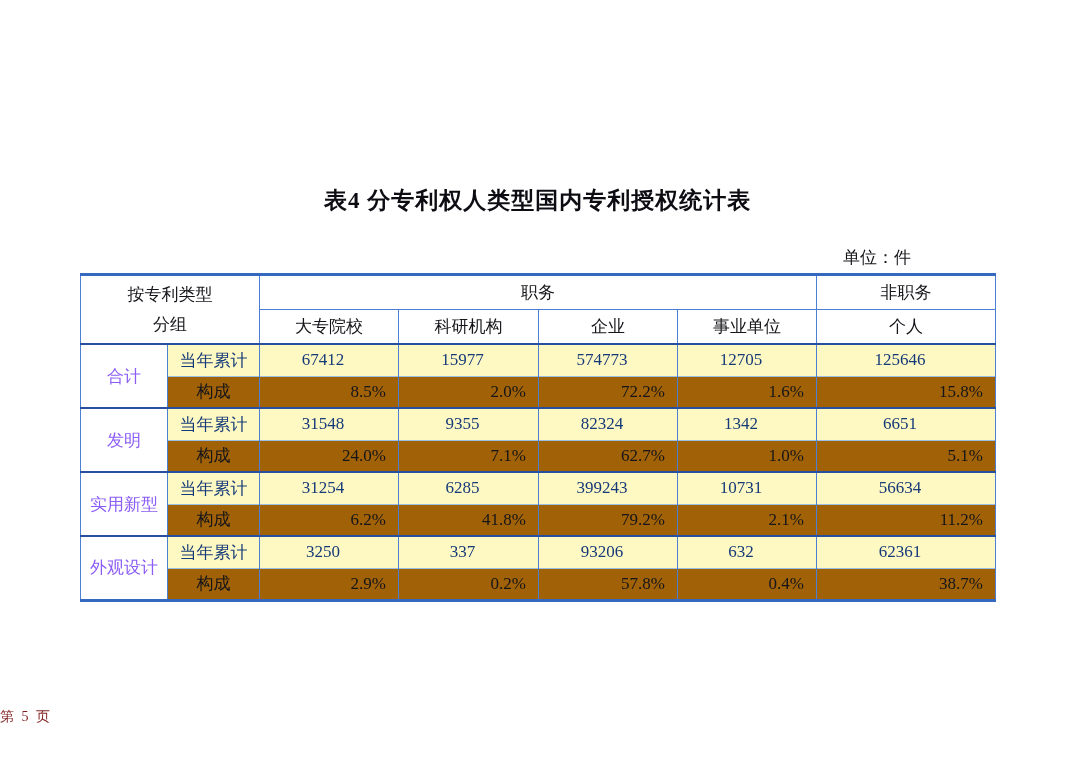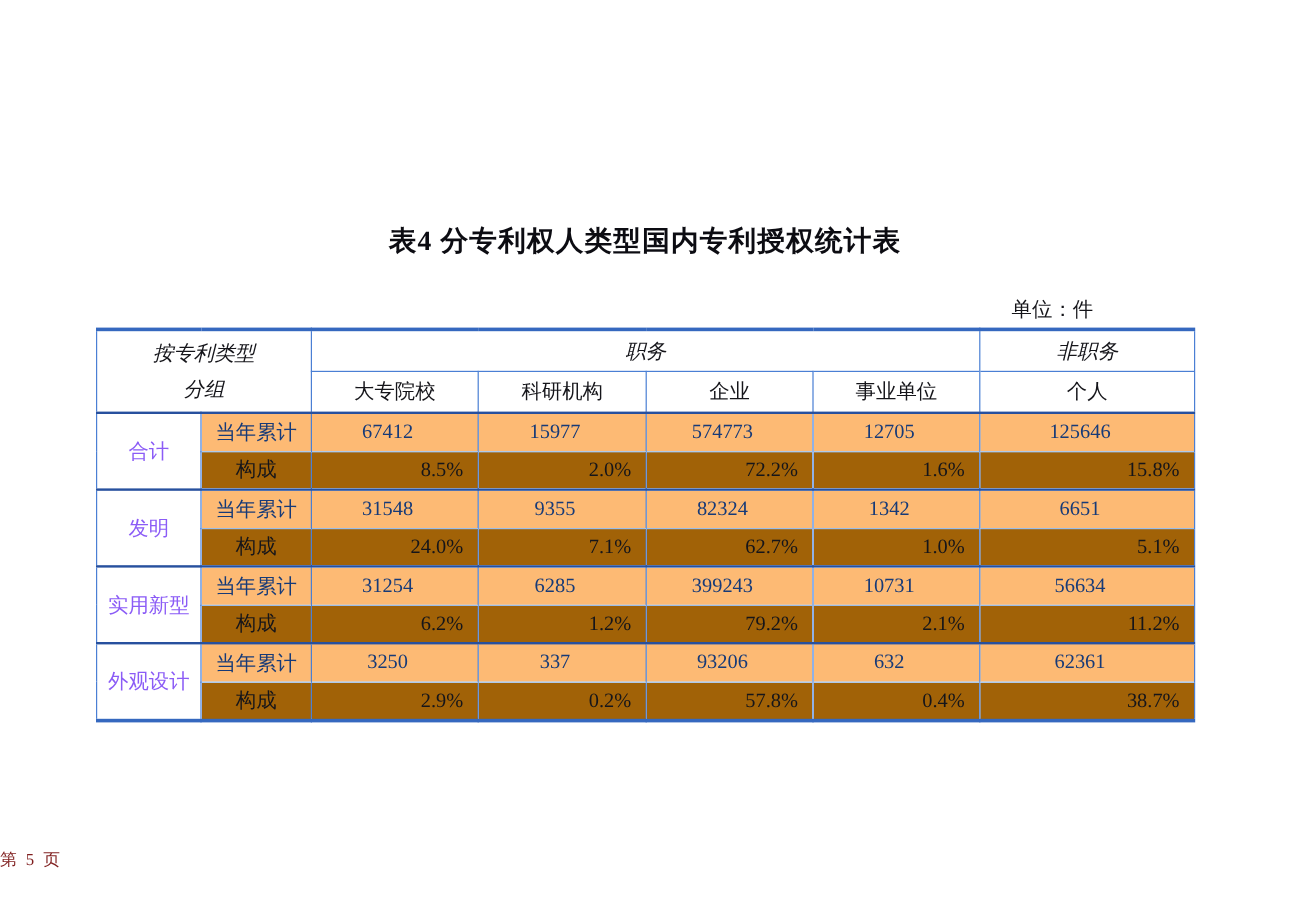--- a/index.html
+++ b/index.html
@@ -63,35 +63,35 @@
     border-right: 1.5px solid #4a7fd4;
   }
   .stat-table th, .stat-table td {
     border-left: 1.5px solid #4a7fd4;
     border-right: 1.5px solid #4a7fd4;
     font-weight: normal;
     padding: 0;
     overflow: hidden;
     white-space: nowrap;
   }
-  .stat-table thead tr.h1 th { height: 33px; font-style: italic; }
+  .stat-table thead tr.h1 th { height: 33px; }
   .stat-table thead tr.h2 th { height: 33px; border-top: 1px solid #4a7fd4; }
   .stat-table thead { border-bottom: 2.5px solid #27509e; }
   .stat-table tbody tr { height: 32px; }
   .stat-table tbody.group { border-top: 2.5px solid #27509e; }
   .stat-table tbody.group:first-of-type { border-top: none; }
   .stat-table td.num {
     text-align: right;
     padding-right: 12px;
   }
   .stat-table td.rowlabel, .stat-table th.grouplabel {
     text-align: center;
   }
   .stat-table tr.acc td {
-    background: #fdba74;
+    background: #fef9c3;
     color: #163a78;
     text-align: center;
   }
   .stat-table tr.comp td {
     border-top: 1px solid #9bbde8;
     background: #a16207;
     color: #15151a;
   }
   .stat-table th.corner {
     text-align: center;
@@ -195,21 +195,21 @@
       <td class="rowlabel">当年累计</td>
       <td class="num">31254</td>
       <td class="num">6285</td>
       <td class="num">399243</td>
       <td class="num">10731</td>
       <td class="num">56634</td>
     </tr>
     <tr class="comp">
       <td class="rowlabel">构成</td>
       <td class="num">6.2%</td>
-      <td class="num">1.2%</td>
+      <td class="num">41.8%</td>
       <td class="num">79.2%</td>
       <td class="num">2.1%</td>
       <td class="num">11.2%</td>
     </tr>
   </tbody>
 
   <tbody class="group">
     <tr class="acc">
       <th class="grouplabel" rowspan="2">外观设计</th>
       <td class="rowlabel">当年累计</td>

